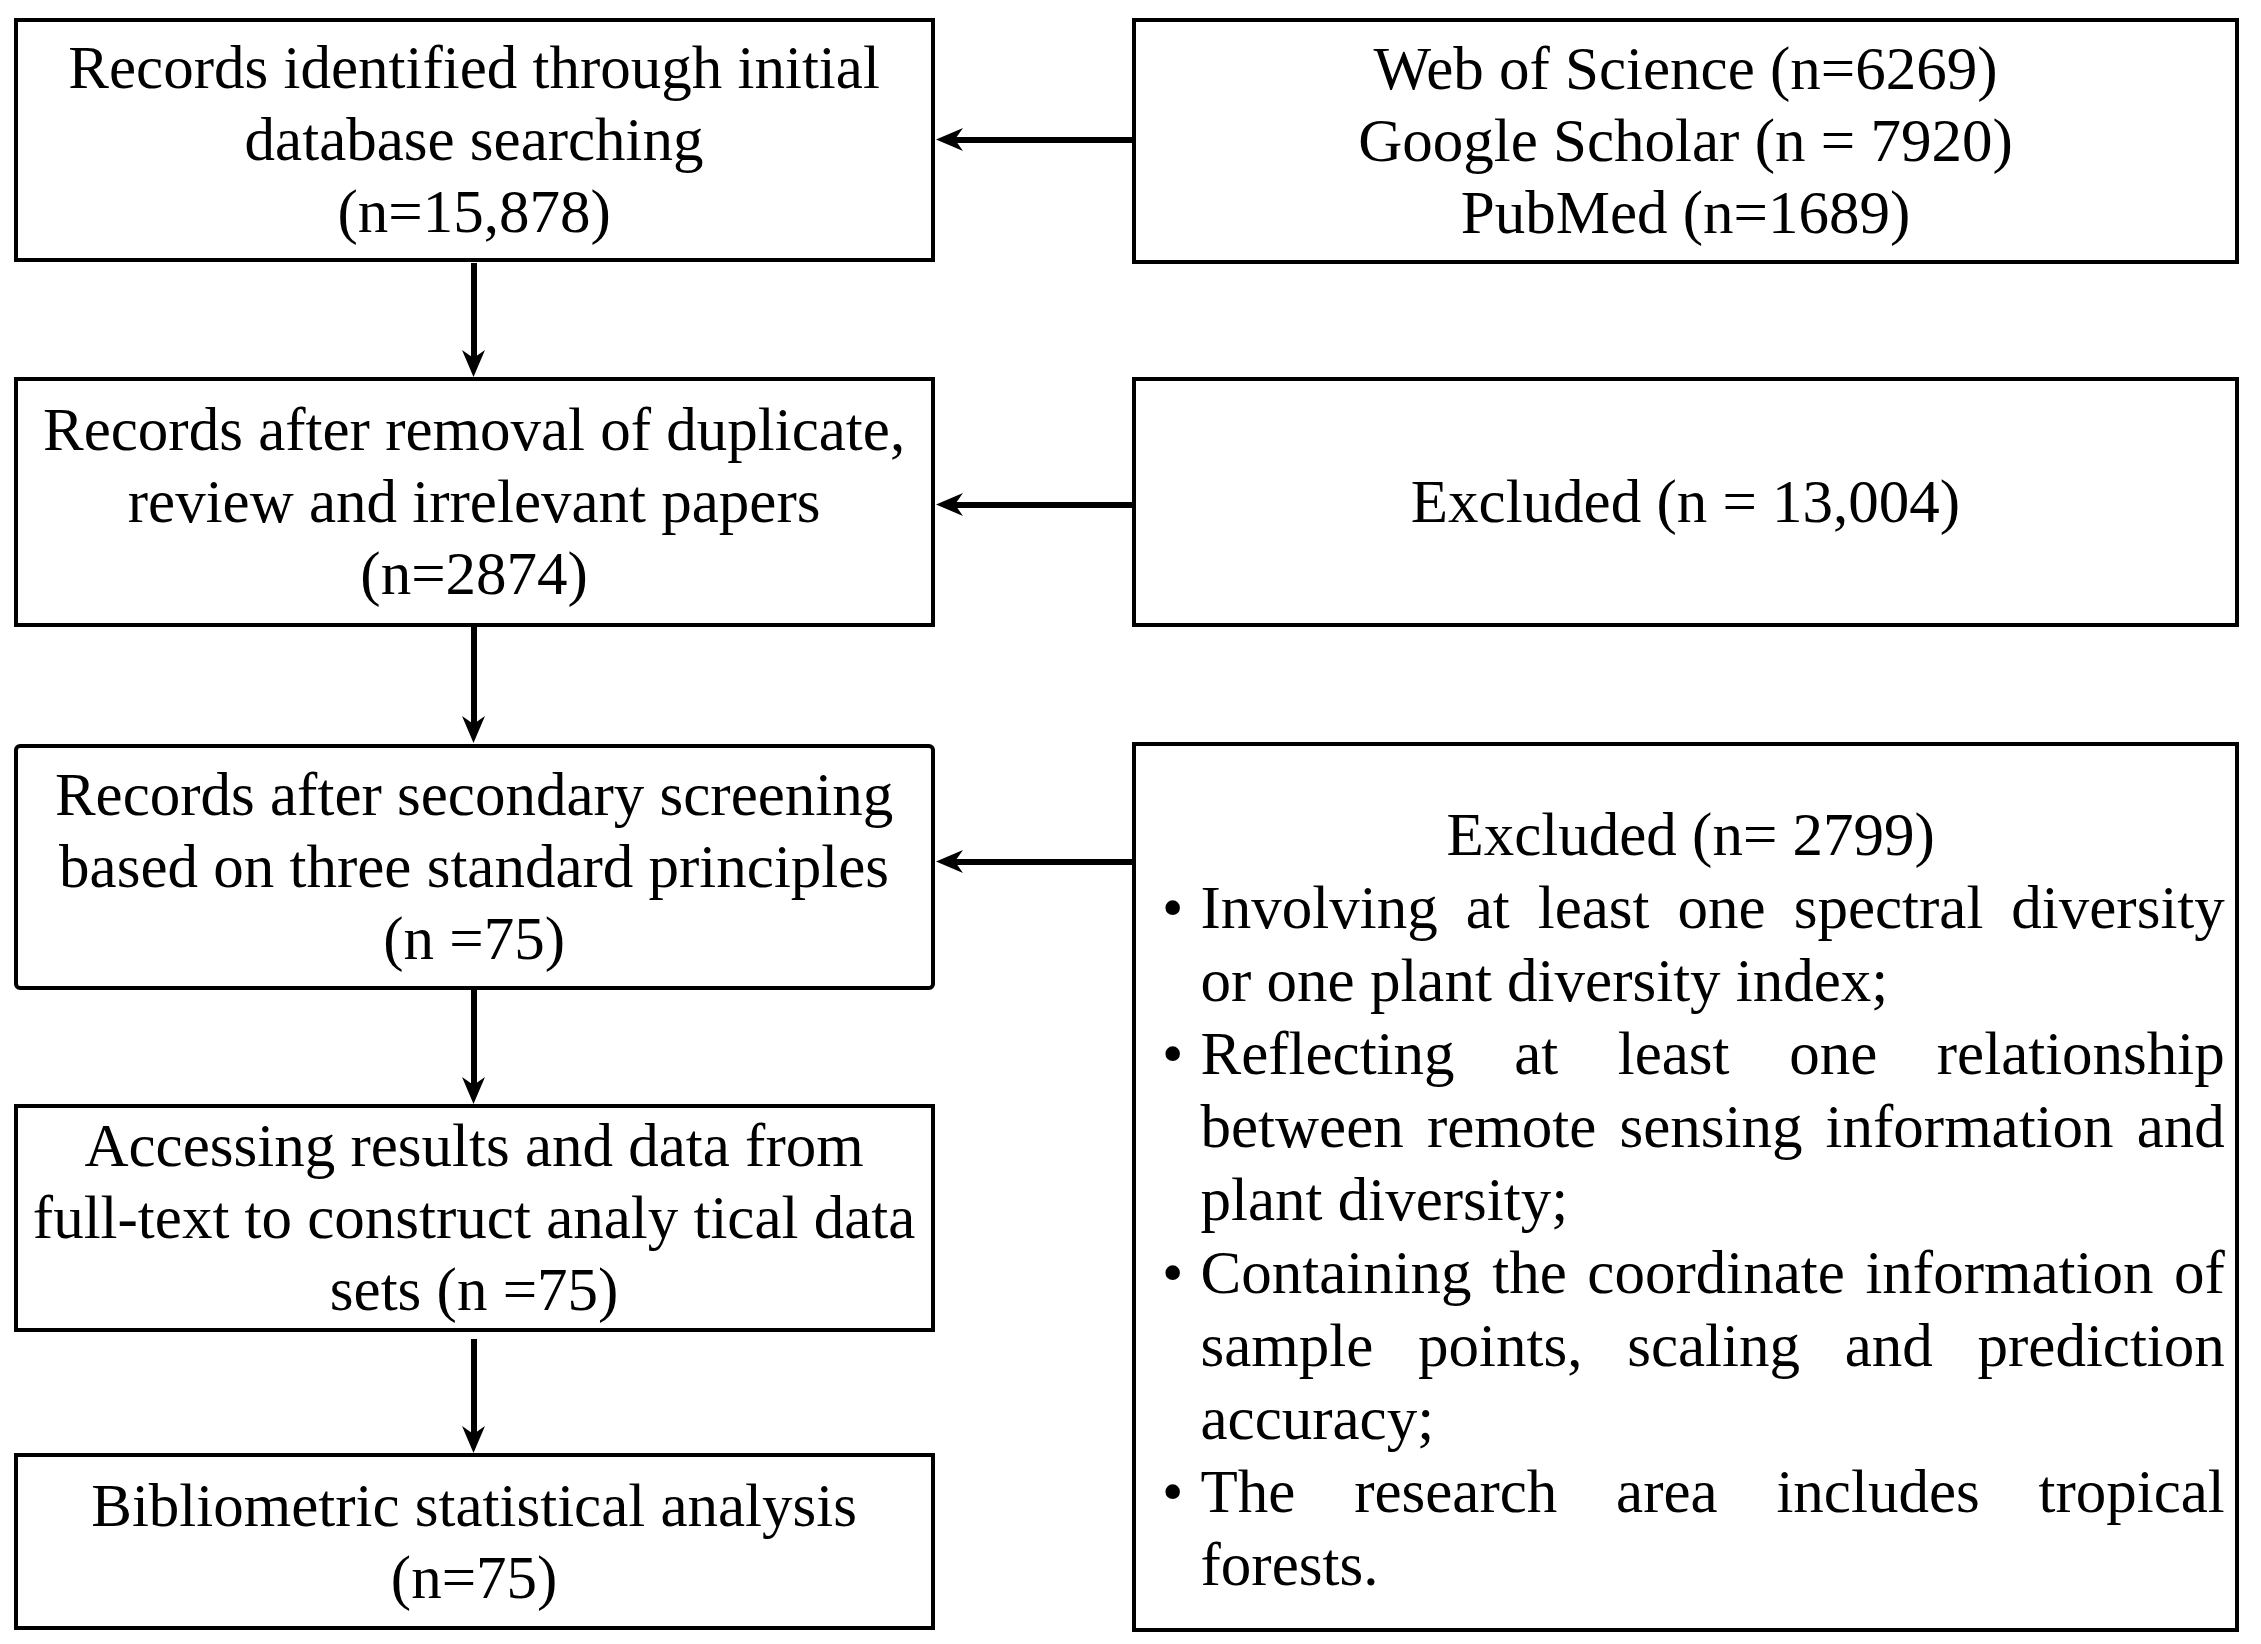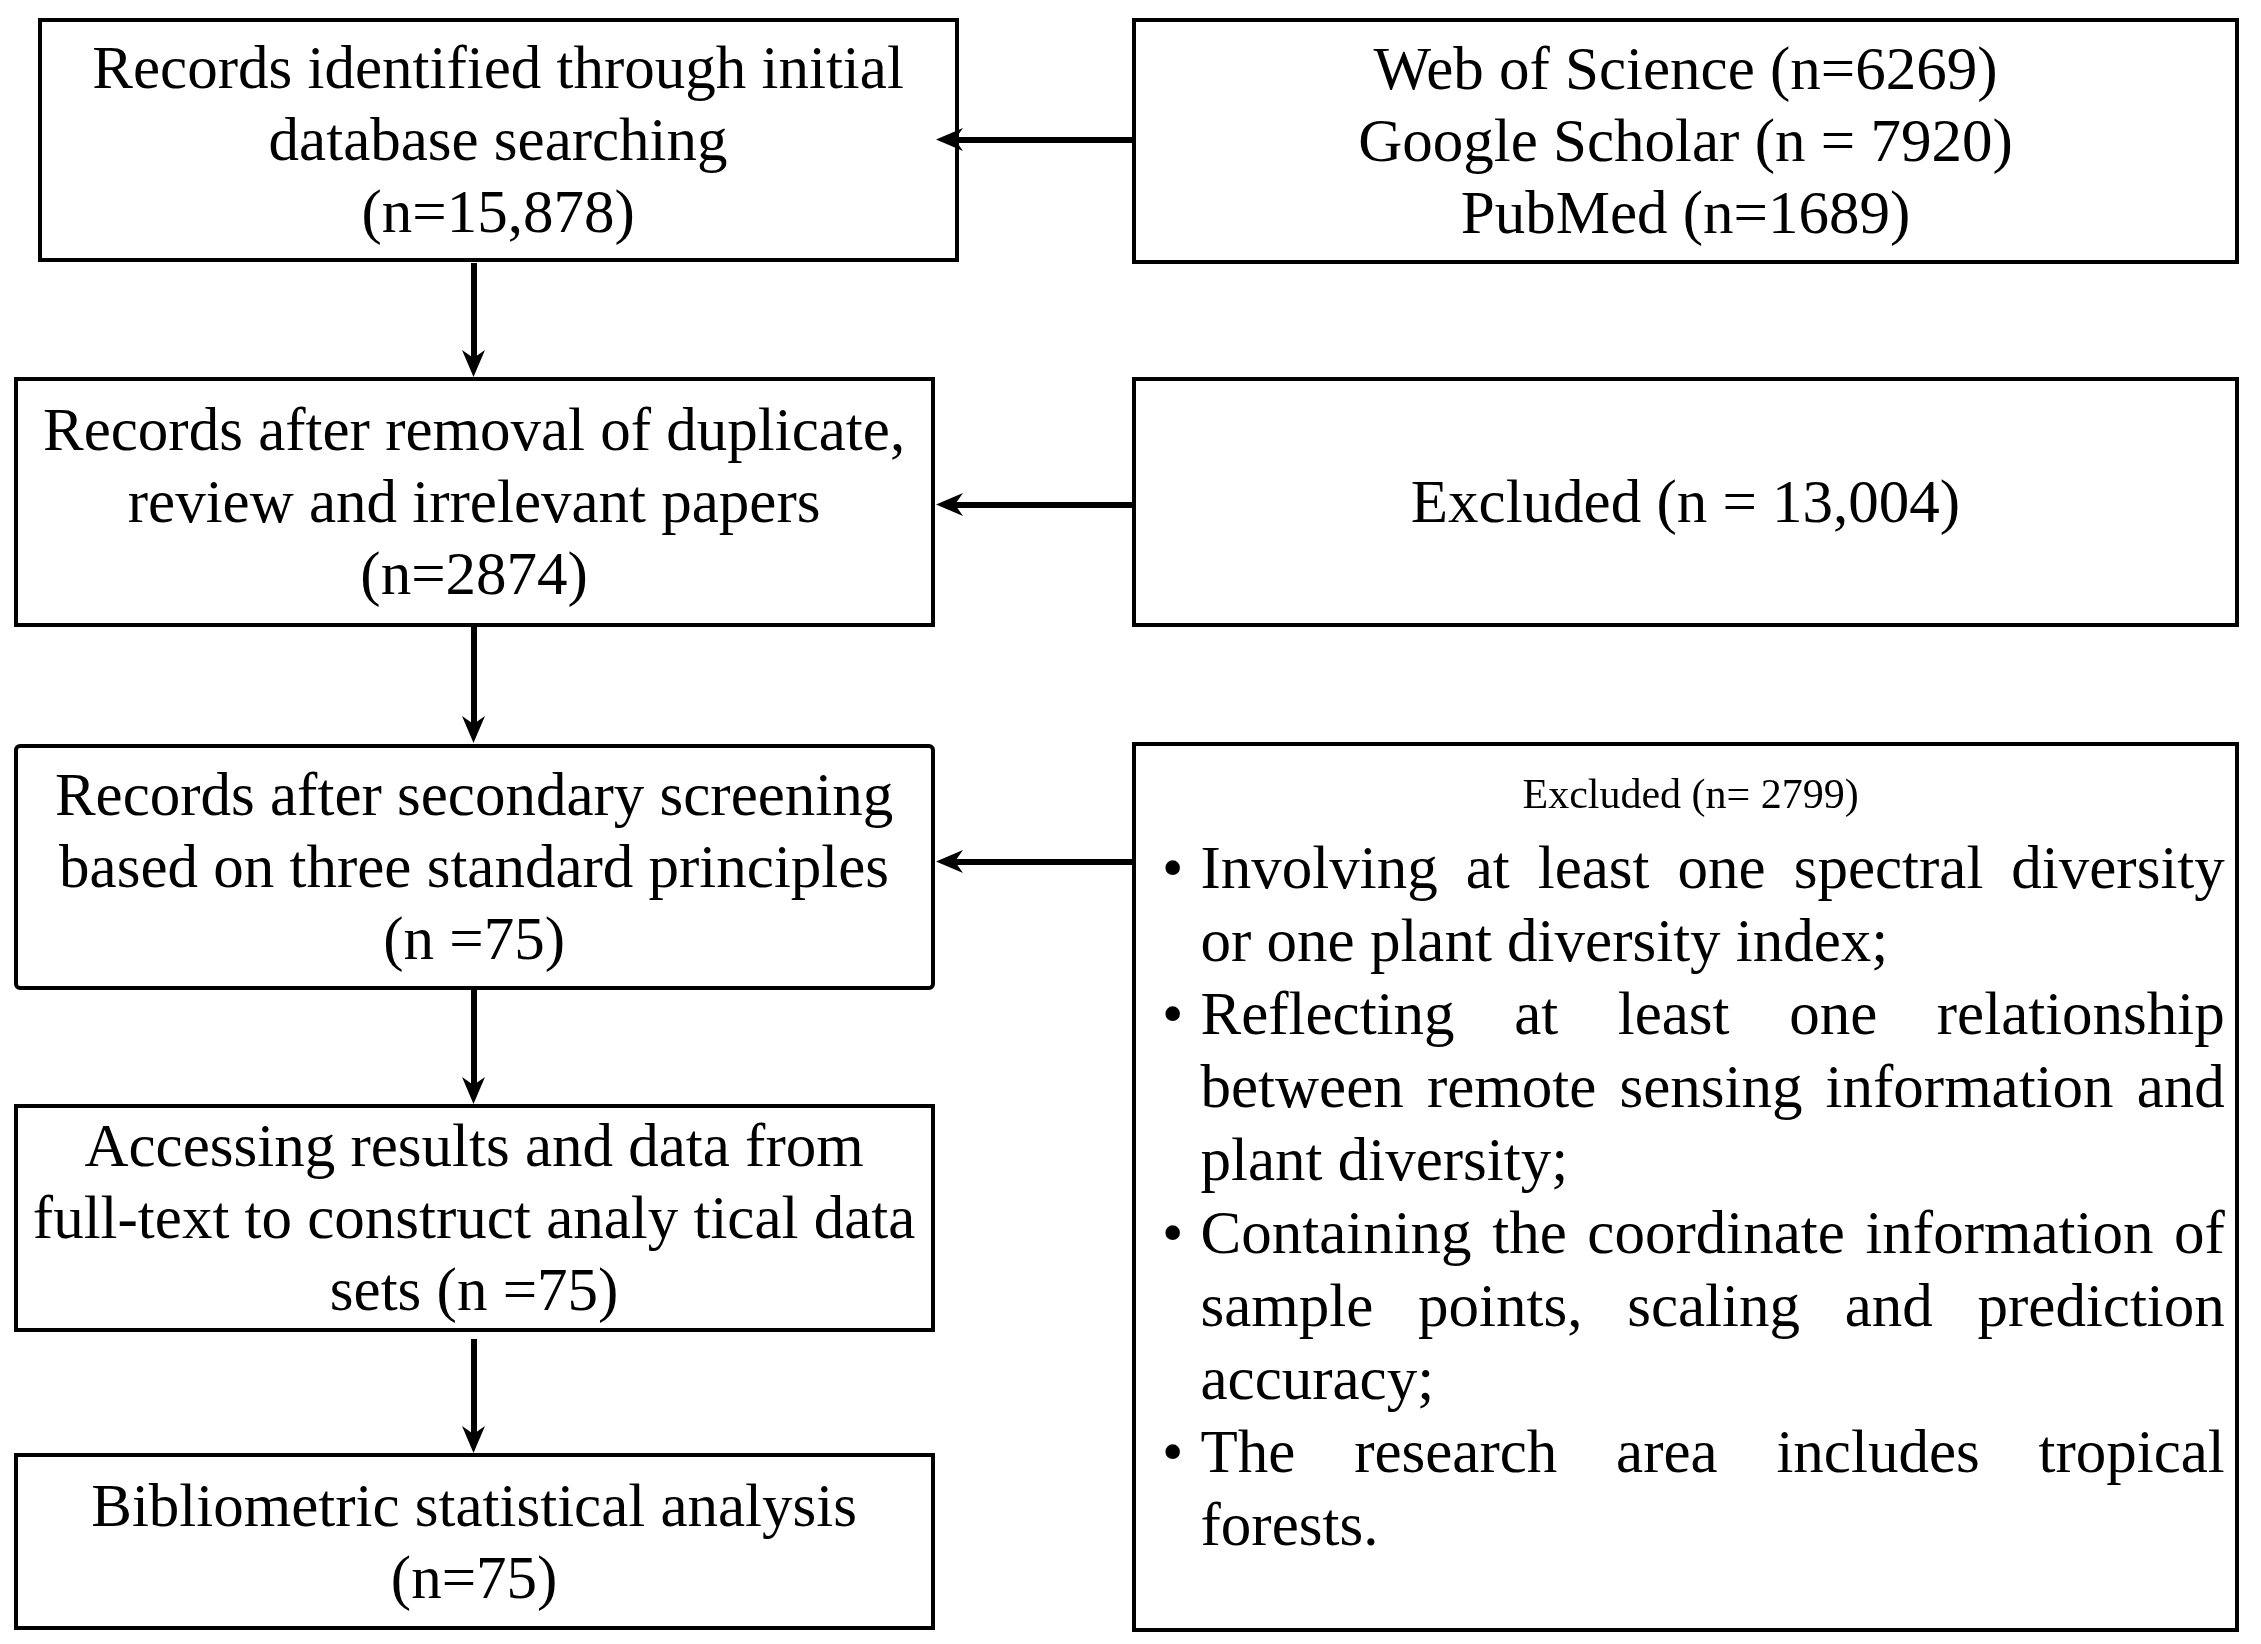--- a/index.html
+++ b/index.html
@@ -9,32 +9,32 @@
     background:var(--paper); color:var(--ink);
     font-family:"Liberation Serif","DejaVu Serif",serif;
   }
   .box {
     position:absolute; box-sizing:border-box;
     border:4.8px solid var(--ink); background:var(--paper);
   }
   .center-box { display:flex; align-items:center; justify-content:center; text-align:center; }
   .txt { white-space:pre-line; font-size:61px; line-height:72px; width:100%; }
 
-  .bl1 { left:13.6px;   top:18.4px;   width:921px; height:244px;margin-left:24px; }
+  .bl1 { left:13.6px;   top:18.4px;   width:921px; height:244px; }
   .bl2 { left:13.6px;   top:377px;  width:921px; height:250px; }
   .bl3 { left:13.6px;   top:744px; width:921px; height:246px;border-radius:6px; }
   .bl4 { left:13.6px;   top:1104px; width:921px; height:228px; }
   .bl5 { left:13.6px;   top:1453px; width:921px; height:177px; }
   .bl1,.bl2,.bl3,.bl4,.bl5 { padding:0 5.5px; }
 
   .br1 { left:1132px; top:18.4px;   width:1107px; height:246px; }
   .br2 { left:1132px; top:377px;  width:1107px; height:250px; }
   .br3 { left:1132px; top:742px; width:1107px; height:890px; padding:12.3px 10.2px 0 20.5px; }
 
-  .r3-title { text-align:center; font-size:42px; line-height:73px; }
+  .r3-title { text-align:center; font-size:61px; line-height:73px;margin-top:40px; }
   .criteria { list-style:none; margin:0; padding:0; font-size:61px; line-height:73px; }
   .criteria li { position:relative; padding-left:44px; text-align:justify; text-justify:inter-word; }
   .criteria .marker { position:absolute; left:5.5px; top:0; }
 
   .varrow { position:absolute; width:23px; }
   .varrow .shaft { position:absolute; left:9px; top:0; bottom:19px; width:5.5px; background:var(--ink); }
   .varrow .head  { position:absolute; left:0; bottom:0; width:23px; height:27px; background:var(--ink);
                    clip-path:polygon(50% 100%, 0 0, 50% 30%, 100% 0); }
   .a1 { left:462px; top:263px;  height:114px; }
   .a2 { left:462px; top:626px;  height:117px; }

